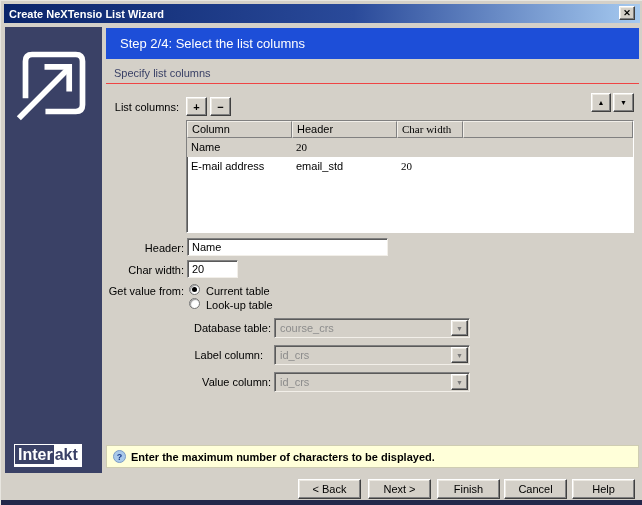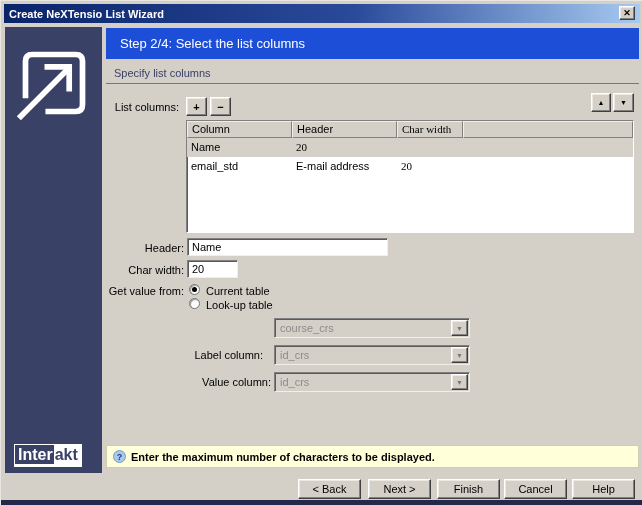--- a/index.html
+++ b/index.html
@@ -208,39 +208,40 @@
       <div class="th c1">Header</div>
       <div class="th c2">Char width</div>
       <div class="th c3"></div>
     </div>
     <div class="tr selected">
       <div class="td c1">Name</div>
       <div class="td c2">20</div>
       <div class="td c3"></div>
     </div>
     <div class="tr">
+      <div class="td c1">E-mail address</div>
       <div class="td c0">email_std</div>
-      <div class="td c1">E-mail address</div>
       <div class="td c2">20</div>
       <div class="td c3"></div>
     </div>
   </div>
 
   <div class="lbl r" style="left:103px; top:241px; width:80px;">Header:</div>
   <input class="txt" style="left: 186px; top: 237px; width: 201px;" value="Name">
 
   <div class="lbl r" style="left:103px; top:263px; width:80px;">Char width:</div>
   <input class="txt" style="left: 186px; top: 259px; width: 51px;" value="20">
 
   <div class="lbl r" style="left:100px; top:284px; width:83px;">Get value from:</div>
   <div class="radio checked" style="left:188px; top:283px;"></div>
   <div class="lbl" style="left:205px; top:284px;">Current table</div>
   <div class="radio" style="left:188px; top:297px;"></div>
   <div class="lbl" style="left:205px; top:298px;">Look-up table</div>
 
+  <div class="lbl r" style="left:150px; top:321px; width:120px;">Database table:</div>
   <div class="combo" style="left:273px; top:317px;">
     <span class="combo-value">course_crs</span>
     <span class="combo-btn raised">▼</span>
   </div>
 
   <div class="lbl r" style="left:142px; top:348px; width:120px;">Label column:</div>
   <div class="combo" style="left:273px; top:344px;">
     <span class="combo-value">id_crs</span>
     <span class="combo-btn raised">▼</span>
   </div>

